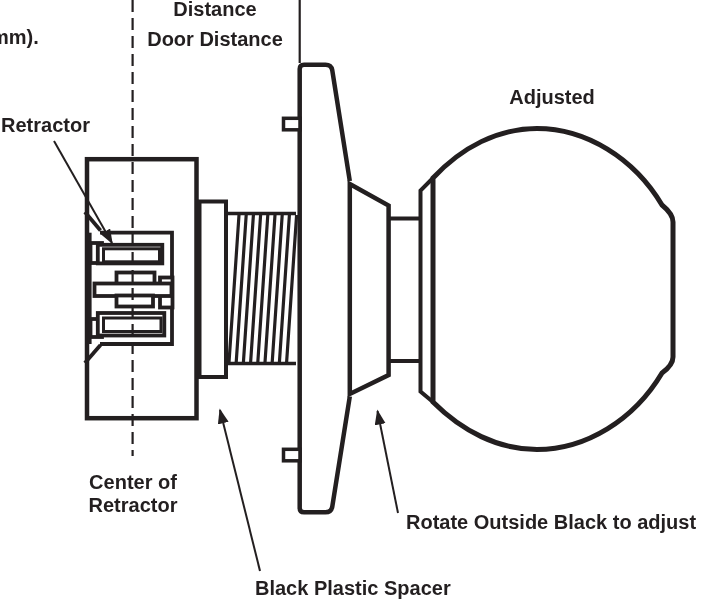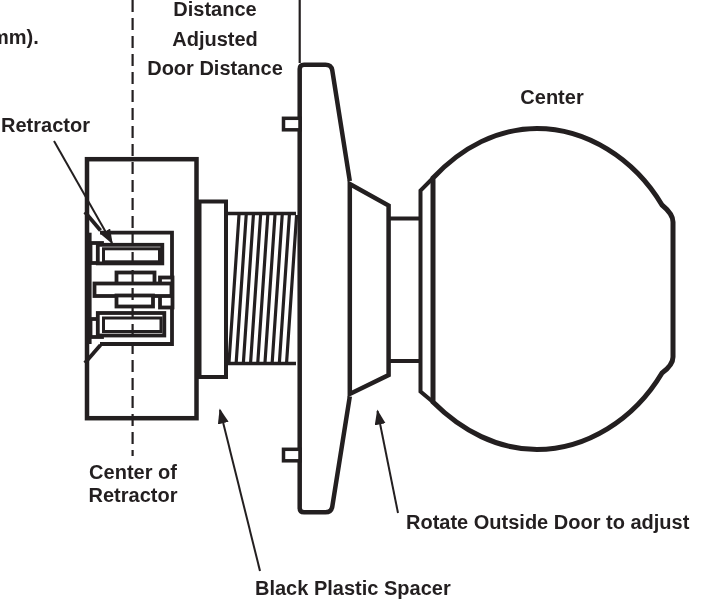--- a/index.html
+++ b/index.html
@@ -7,21 +7,21 @@
   .stage{position:relative;width:710px;height:602px;background:#fff;
          font-family:"Liberation Sans", sans-serif;}
   svg{position:absolute;left:0;top:0;}
   .lbl{position:absolute;color:#231f20;font-weight:700;font-size:20px;
        line-height:23px;white-space:nowrap;}
   .lbl.center{text-align:center;white-space:normal;}
   #distance-label{left:115px;top:-5px;width:200px;line-height:29.5px;}
   #caption-mm{left:-9px;top:26px;}
   #retractor-label{left:1px;top:114px;}
   #outside-label{left:472px;top:86px;width:160px;}
-  #center-label{left:58px;top:461px;width:150px;line-height:22.5px;text-align:center;}
+  #center-label{left:58px;top:471px;width:150px;line-height:22.5px;text-align:center;}
   #rotate-label{left:406px;top:511px;}
   #spacer-label{left:255px;top:577px;}
 </style>
 </head>
 <body>
 
 <div class="stage">
 
   <svg width="710" height="602" viewBox="0 0 710 602">
     <defs>
@@ -88,27 +88,26 @@
       <path d="M398 513 L377.5 411" stroke-width="2" marker-end="url(#ah)"></path>
     </g>
   </svg>
 
   <div class="lbl" id="caption-mm">mm).</div>
 
   <div class="lbl" id="retractor-label">Retractor</div>
 
   <div class="lbl center" id="distance-label">
     <div>Distance</div>
-    <div>Adjusted</div>
     <div>Door Distance</div>
   </div>
 
-  <div class="lbl center" id="outside-label">Center</div>
+  <div class="lbl center" id="outside-label">Adjusted</div>
 
   <div class="lbl center" id="center-label">
     <div>Center of</div>
     <div>Retractor</div>
   </div>
 
-  <div class="lbl" id="rotate-label">Rotate Outside Door to adjust</div>
+  <div class="lbl" id="rotate-label">Rotate Outside Black to adjust</div>
 
   <div class="lbl" id="spacer-label">Black Plastic Spacer</div>
 </div>
 
 </body></html>

